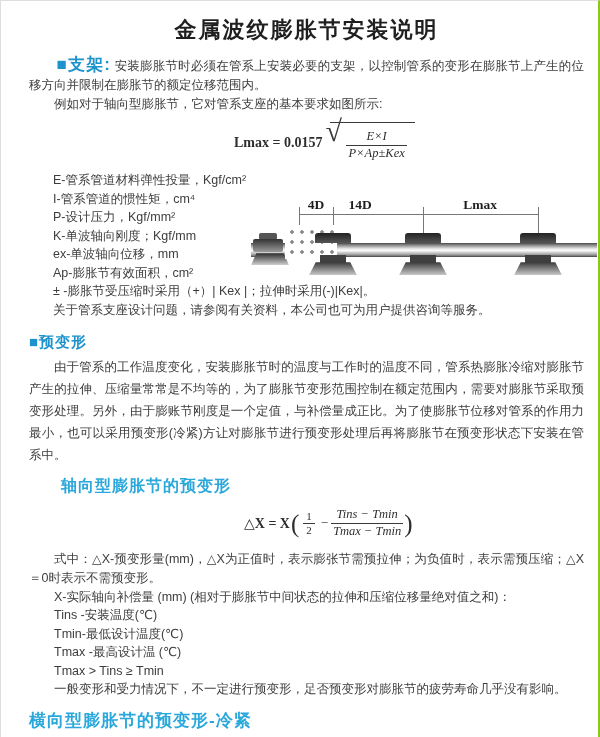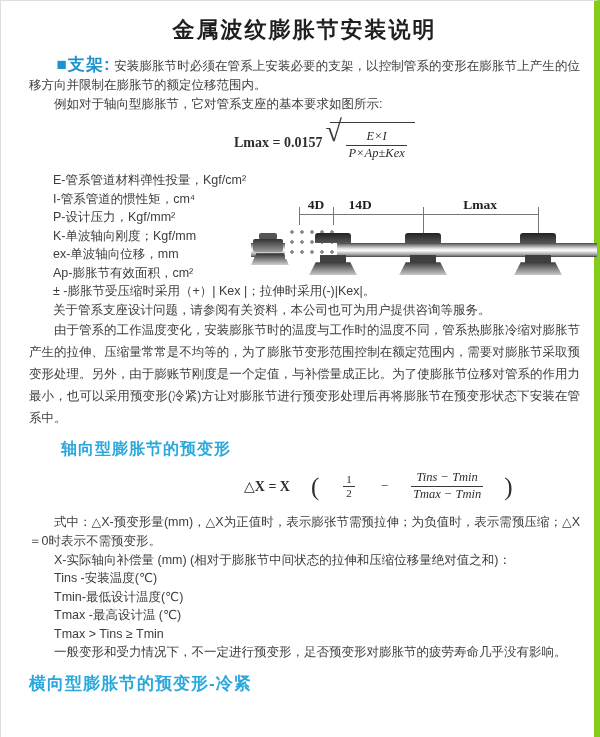--- a/index.html
+++ b/index.html
@@ -1,19 +1,19 @@
 <!DOCTYPE html>
 <html><head>
 <meta charset="utf-8">
 <style>
   html,body{margin:0;padding:0;}
   body{width:600px;height:737px;background:#fff;overflow:hidden;
        font-family:"Liberation Sans","DejaVu Sans",sans-serif;color:#3d3d3d;}
   .page{position:relative;width:600px;height:737px;box-sizing:border-box;
-        border-top:1px solid #dedede;border-left:1px solid #dedede;border-right:6px solid #84cc16;
+        border-top:1px solid #dedede;border-left:1px solid #dedede;border-right:2px solid #84cc16;
         background:#fff;}
   .content{padding:0 14px 0 28px;}
   .doc-title{font-size:22px;font-weight:bold;color:#1f1f1f;text-align:center;
              margin:14px 0 10px;letter-spacing:2px;}
   p{margin:0;font-size:12.5px;line-height:19px;text-align:justify;}
   .indent{text-indent:2em;}
   .sec-inline{color:#1d93cd;font-size:17px;font-weight:bold;letter-spacing:1px;}
   .sec-head{color:#1d93cd;font-size:15px;font-weight:bold;margin:14px 0 4px;letter-spacing:1px;}
   .sub-head{color:#2aa8dc;font-size:16px;font-weight:bold;margin:10px 0 6px;letter-spacing:1px;}
   .sub-head.axial{margin-left:32px;}
@@ -27,21 +27,21 @@
                  line-height:1;color:#3a3a3a;}
   .frac{display:inline-flex;flex-direction:column;align-items:center;
         font-style:italic;font-size:12.5px;line-height:1.25;}
   .frac .den{border-top:1px solid #3a3a3a;padding:0 2px;}
   .frac .num{padding:0 2px;}
   .frac-s{display:inline-flex;flex-direction:column;align-items:center;
           font-style:normal;font-size:11px;line-height:1.2;margin:0 3px;}
   .frac-s .den{border-top:1px solid #3a3a3a;padding:0 3px;}
   .paren{font-size:25px;font-weight:normal;line-height:1;margin:0 1px;}
   .fx1{margin:8px 0 8px 205px;}
-  .fx2{margin:10px 0 10px 215px;gap:20px;}
+  .fx2{margin:10px 0 10px 215px;}
   
   .defs{position:relative;margin-top:6px;}
   .def-item{font-size:12.5px;line-height:18.5px;padding-left:24px;text-align:left;}
   .def-item.first{padding-left:0;}
   
   .figure{position:absolute;left:222px;top:26px;width:346px;height:104px;}
   .dimline{position:absolute;left:48px;top:17px;width:240px;border-top:1px solid #777;}
   .dlabel{position:absolute;top:0;transform:translateX(-50%);
           font-family:"Liberation Serif","DejaVu Serif",serif;font-weight:bold;
           font-size:13.5px;color:#1e1e1e;background:#fff;padding:0 3px;line-height:16px;}
@@ -129,20 +129,21 @@
       <div class="def-item">E-管系管道材料弹性投量，Kgf/cm²</div>
       <div class="def-item">I-管系管道的惯性矩，cm⁴</div>
       <div class="def-item">P-设计压力，Kgf/mm²</div>
       <div class="def-item">K-单波轴向刚度；Kgf/mm</div>
       <div class="def-item">ex-单波轴向位移，mm</div>
       <div class="def-item">Ap-膨胀节有效面积，cm²</div>
       <div class="def-item">± -膨胀节受压缩时采用（+）| Kex |；拉伸时采用(-)|Kex|。</div>
       <div class="def-item">关于管系支座设计问题，请参阅有关资料，本公司也可为用户提供咨询等服务。</div>
     </div>
 
+    <div class="sec-head">■预变形</div>
 
     <p class="indent body-par">由于管系的工作温度变化，安装膨胀节时的温度与工作时的温度不同，管系热膨胀冷缩对膨胀节产生的拉伸、压缩量常常是不均等的，为了膨胀节变形范围控制在额定范围内，需要对膨胀节采取预变形处理。另外，由于膨账节刚度是一个定值，与补偿量成正比。为了使膨胀节位移对管系的作用力最小，也可以采用预变形(冷紧)方让对膨胀节进行预变形处理后再将膨胀节在预变形状态下安装在管系中。</p>
 
     <div class="sub-head axial">轴向型膨胀节的预变形</div>
 
     <div class="formula fx2">
       <span class="f-lhs">△X = X</span>
       <span class="paren">(</span>
       <span class="frac-s">
         <span class="num">1</span>

